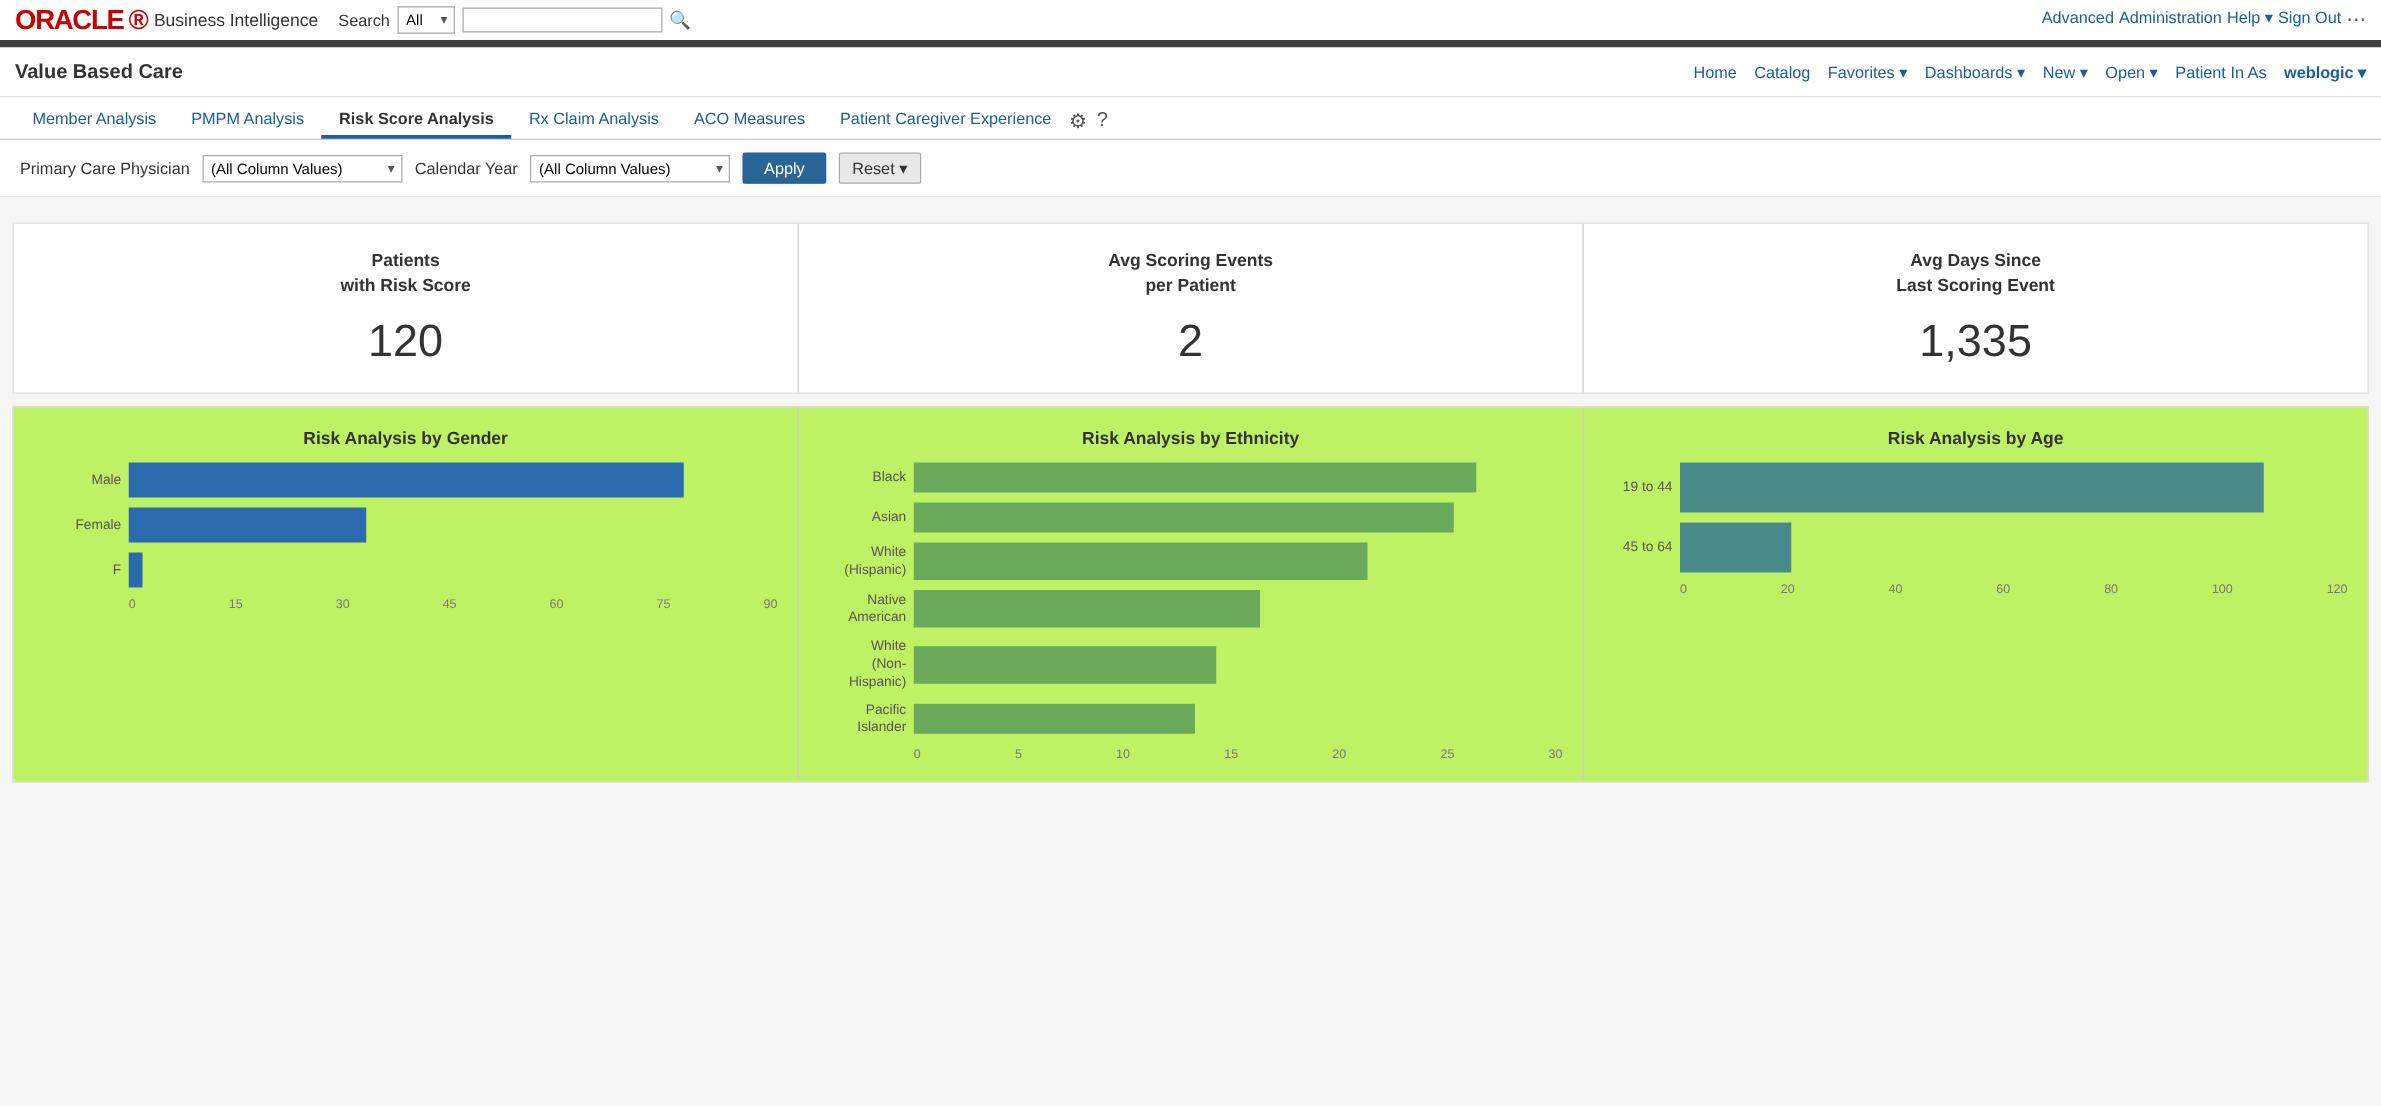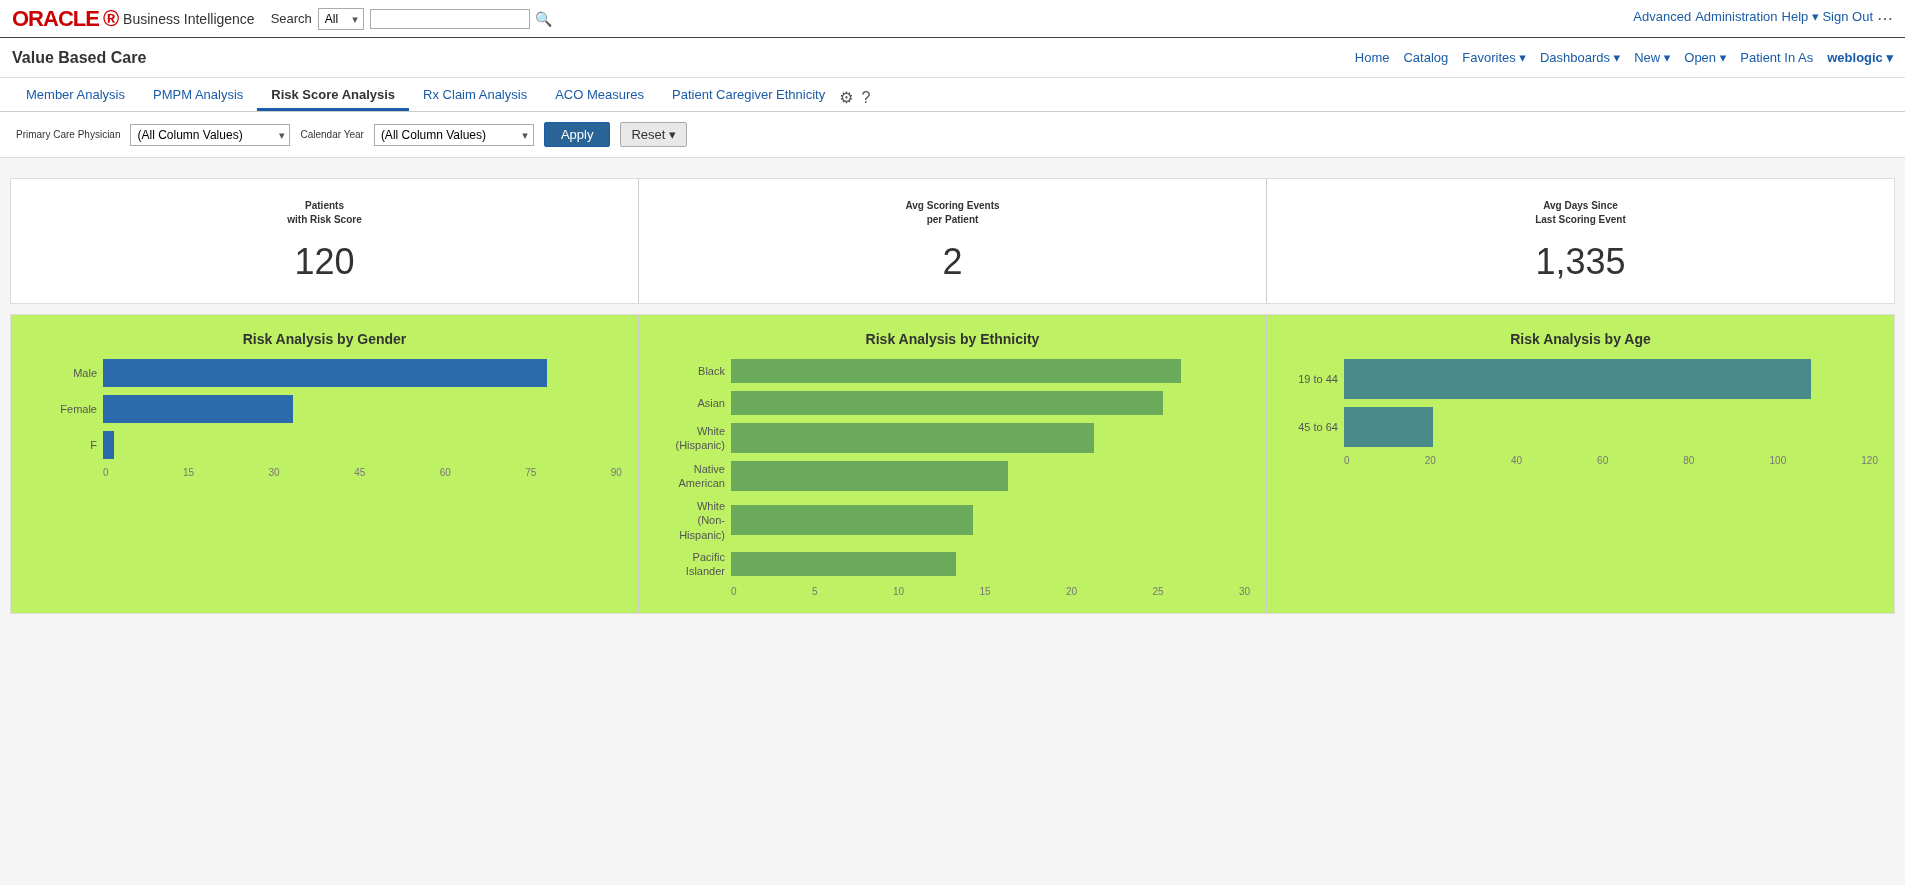--- a/index.html
+++ b/index.html
@@ -1,21 +1,21 @@
 <!DOCTYPE html>
 <html><head>
   <meta charset="utf-8">
   <style>
     * { box-sizing: border-box; margin: 0; padding: 0; }
     body { font-family: Arial, sans-serif; font-size: 13px; background: #f5f5f5; color: #333; }
 
     
     .top-nav {
       background: #fff;
-      border-bottom: 1px solid #404040;
+      border-bottom: 6px solid #404040;
       display: flex;
       align-items: center;
       padding: 0 12px;
       height: 38px;
       justify-content: space-between;
     }
     .top-nav-left { display: flex; align-items: center; gap: 16px; }
     .oracle-logo { display: flex; align-items: center; gap: 4px; }
     .oracle-text { color: #cc0000; font-size: 22px; font-weight: bold; letter-spacing: -1px; }
     .bi-text { color: #333; font-size: 14px; }
@@ -80,21 +80,21 @@
 
     
     .filter-row {
       background: #fff;
       border-bottom: 1px solid #ddd;
       display: flex;
       align-items: center;
       padding: 10px 16px;
       gap: 10px;
     }
-    .filter-label { font-size: 10px; color: #333; font-weight: normal; }
+    .filter-label { font-size: 13px; color: #333; font-weight: normal; }
     .filter-select {
       border: 1px solid #aaa;
       background: #fff;
       padding: 3px 24px 3px 6px;
       font-size: 12px;
       appearance: none;
       cursor: pointer;
       position: relative;
     }
     .filter-select-wrap { position: relative; display: inline-block; }
@@ -144,21 +144,21 @@
       margin: 10px 10px 0 10px;
     }
     .kpi-item {
       flex: 1;
       padding: 20px;
       text-align: center;
       border-right: 1px solid #ccc;
     }
     .kpi-item:last-child { border-right: none; }
     .kpi-title {
-      font-size: 10px;
+      font-size: 14px;
       font-weight: bold;
       color: #333;
       line-height: 1.4;
       margin-bottom: 14px;
     }
     .kpi-value {
       font-size: 36px;
       color: #333;
       font-weight: normal;
     }
@@ -276,21 +276,21 @@
   </div>
 </div>
 
 <div class="tabs-row">
   <div class="tabs">
     <div class="tab">Member Analysis</div>
     <div class="tab">PMPM Analysis</div>
     <div class="tab active">Risk Score Analysis</div>
     <div class="tab">Rx Claim Analysis</div>
     <div class="tab">ACO Measures</div>
-    <div class="tab">Patient Caregiver Ethnicity</div>
+    <div class="tab">Patient Caregiver Experience</div>
   </div>
   <div class="tab-icons">
     <span style="color:#555;">⚙</span>
     <span style="color:#555;">?</span>
   </div>
 </div>
 
 <div class="filter-row">
   <span class="filter-label">Primary Care Physician</span>
   <div class="filter-select-wrap">

